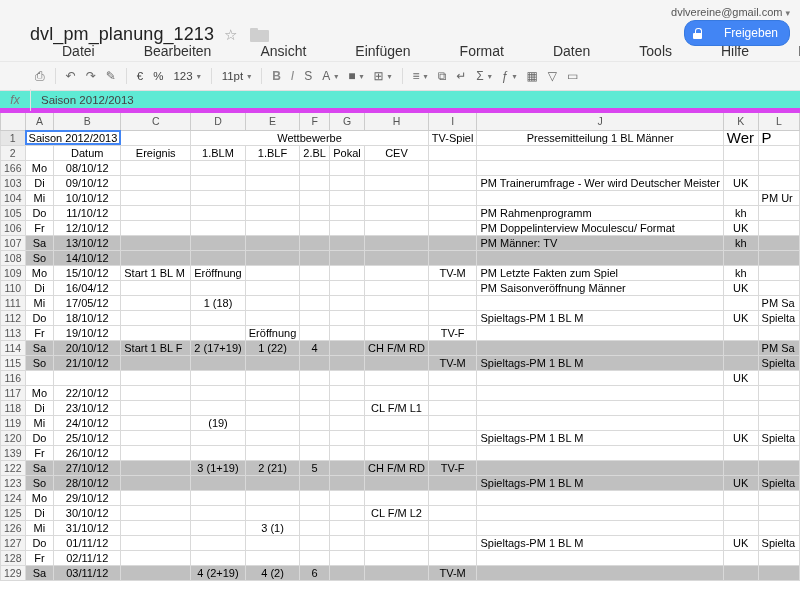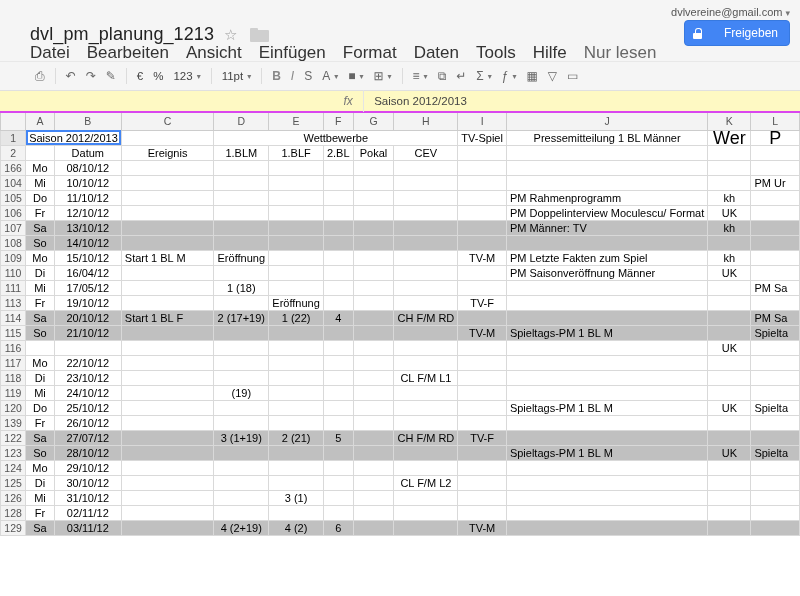--- a/index.html
+++ b/index.html
@@ -30,27 +30,27 @@
   .folder-ic:before {
     content:""; position:absolute; left:0; top:2px; width:19px; height:12px;
     background:#cfcfcf; border-radius:1px;
   }
   .folder-ic:after {
     content:""; position:absolute; left:0; top:0px; width:8px; height:3px;
     background:#cfcfcf; border-radius:1px 1px 0 0;
   }
   .menurow { position: absolute; left: 30px; top: 43px; display: flex; align-items: center; }
   .menurow .mi {
-    font-size: 17px; color: #333; margin-right: 17px; white-space: nowrap; cursor: default;
+    font-size: 14px; color: #333; margin-right: 17px; white-space: nowrap; cursor: default; margin-left: 32px;
   }
   .menurow .mi.dim { color: #666; }
   .share-btn {
     position: absolute; right: 10px; top: 20px;
     background: #4285f4; color: #fff; border: 1px solid #3779e0;
-    border-radius: 4px; height: 26px; padding: 0 11px 0 8px;
+    border-radius: 11px; height: 26px; padding: 0 11px 0 8px;
     font-size: 12px; display: flex; align-items: center; gap: 22px;
   }
   .lock-ic { width: 9px; height: 11px; position: relative; display:inline-block; }
   .lock-ic:before {
     content:""; position:absolute; left:0; bottom:0; width:9px; height:6px;
     background:#fff; border-radius:1px;
   }
   .lock-ic:after {
     content:""; position:absolute; left:2px; top:0; width:5px; height:5px;
     border:1.5px solid #fff; border-bottom:none; border-radius:3px 3px 0 0;
@@ -64,22 +64,22 @@
   .tb { height: 22px; display:flex; align-items:center; justify-content:center;
         padding: 0 5px; font-size: 12px; color:#666; }
   .tb.sep { padding:0; width: 1px; height: 16px; background: #dcdcdc; margin: 0 5px; }
   .tb.txt { font-size: 11.5px; color:#444; }
   .tb.caret:after { content:"\25BE"; font-size:8px; margin-left:4px; color:#777; }
   .tb.bold { font-weight: bold; color:#888; }
   .tb.ital { font-style: italic; color:#888; }
 
   
   .fxbar {
-    height: 22px; background: #fef9c3; border-bottom: 2px solid #d946ef;
-    display: flex; align-items: center; font-size: 11.5px; color:#555;justify-content:center;
+    height: 22px; background: #5eead4; border-bottom: 5px solid #d946ef;
+    display: flex; align-items: center; font-size: 11.5px; color:#555;
   }
   .fxlabel { width: 30px; text-align:center; font-style: italic; color:#777; font-size:12px; }
   .fxdiv { width:1px; height:22px; background:#e4e4e4; }
   .fxval { padding-left: 10px; color: #444; font-size: 11.5px; }
 
   
   .gridwrap { flex: 1; overflow: hidden; background:#fff; position: relative; }
   table.sheet {
     border-collapse: collapse; table-layout: fixed; font-size: 11px; color:#000;
   }
@@ -113,21 +113,21 @@
   col.c-J  { width: 178px; }
   col.c-K  { width: 48px; }
   col.c-L  { width: 60px; }
 
   .ctr { text-align:center; }
   .bold { font-weight: bold; }
   .shade { background:#c0c0c0; }
   .tallrow td { height: 46px; }
   .hdr2 td { height: 30px; }
   .titlecell { font-weight: bold; font-size: 11px; }
-  .wcell { vertical-align: middle; text-align:center; font-weight:bold; font-size:18px; }
+  .wcell { vertical-align: middle; text-align:left; font-weight:bold; font-size:15px; }
   .sel-outline {
     outline: 2px solid #4285f4; outline-offset: -2px;
   }
   .wrapcell { white-space: normal; line-height: 13px; }
 </style>
 </head>
 <body>
 
 <div class="app">
 
@@ -266,20 +266,35 @@
             <td class="ctr"></td>
             <td class="ctr"></td>
             <td class="ctr"></td>
             <td class="ctr"></td>
             <td class="ctr"></td>
             <td class="ctr"></td>
             <td class=""></td>
             <td class="ctr"></td>
             <td class=""></td>
           </tr>
+          <tr class="tallrow">
+            <td class="rowhead">103</td>
+            <td class="ctr">Di</td>
+            <td class="ctr">09/10/12</td>
+            <td class=""></td>
+            <td class="ctr"></td>
+            <td class="ctr"></td>
+            <td class="ctr"></td>
+            <td class="ctr"></td>
+            <td class="ctr"></td>
+            <td class="ctr"></td>
+            <td class="wrapcell">PM Trainerumfrage - Wer wird Deutscher Meister</td>
+            <td class="ctr">UK</td>
+            <td class=""></td>
+          </tr>
           <tr>
             <td class="rowhead">104</td>
             <td class="ctr">Mi</td>
             <td class="ctr">10/10/12</td>
             <td class=""></td>
             <td class="ctr"></td>
             <td class="ctr"></td>
             <td class="ctr"></td>
             <td class="ctr"></td>
             <td class="ctr"></td>
@@ -385,20 +400,35 @@
             <td class=""></td>
             <td class="ctr">1 (18)</td>
             <td class="ctr"></td>
             <td class="ctr"></td>
             <td class="ctr"></td>
             <td class="ctr"></td>
             <td class="ctr"></td>
             <td class=""></td>
             <td class="ctr"></td>
             <td class="">PM Sa</td>
+          </tr>
+          <tr>
+            <td class="rowhead">112</td>
+            <td class="ctr">Do</td>
+            <td class="ctr">18/10/12</td>
+            <td class=""></td>
+            <td class="ctr"></td>
+            <td class="ctr"></td>
+            <td class="ctr"></td>
+            <td class="ctr"></td>
+            <td class="ctr"></td>
+            <td class="ctr"></td>
+            <td class="">Spieltags-PM 1 BL M</td>
+            <td class="ctr">UK</td>
+            <td class="">Spielta</td>
           </tr>
           <tr>
             <td class="rowhead">113</td>
             <td class="ctr">Fr</td>
             <td class="ctr">19/10/12</td>
             <td class=""></td>
             <td class="ctr"></td>
             <td class="ctr">Eröffnung</td>
             <td class="ctr"></td>
             <td class="ctr"></td>
@@ -524,21 +554,21 @@
             <td class="ctr"></td>
             <td class="ctr"></td>
             <td class="ctr"></td>
             <td class=""></td>
             <td class="ctr"></td>
             <td class=""></td>
           </tr>
           <tr>
             <td class="rowhead">122</td>
             <td class="shade ctr">Sa</td>
-            <td class="shade ctr">27/07/12</td>
+            <td class="shade ctr">27/10/12</td>
             <td class="shade"></td>
             <td class="shade ctr">3 (1+19)</td>
             <td class="shade ctr">2 (21)</td>
             <td class="shade ctr">5</td>
             <td class="shade ctr"></td>
             <td class="shade ctr">CH F/M RD</td>
             <td class="shade ctr">TV-F</td>
             <td class="shade"></td>
             <td class="shade ctr"></td>
             <td class="shade"></td>
@@ -597,20 +627,35 @@
             <td class="ctr">3 (1)</td>
             <td class="ctr"></td>
             <td class="ctr"></td>
             <td class="ctr"></td>
             <td class="ctr"></td>
             <td class=""></td>
             <td class="ctr"></td>
             <td class=""></td>
           </tr>
           <tr>
+            <td class="rowhead">127</td>
+            <td class="ctr">Do</td>
+            <td class="ctr">01/11/12</td>
+            <td class=""></td>
+            <td class="ctr"></td>
+            <td class="ctr"></td>
+            <td class="ctr"></td>
+            <td class="ctr"></td>
+            <td class="ctr"></td>
+            <td class="ctr"></td>
+            <td class="">Spieltags-PM 1 BL M</td>
+            <td class="ctr">UK</td>
+            <td class="">Spielta</td>
+          </tr>
+          <tr>
             <td class="rowhead">128</td>
             <td class="ctr">Fr</td>
             <td class="ctr">02/11/12</td>
             <td class=""></td>
             <td class="ctr"></td>
             <td class="ctr"></td>
             <td class="ctr"></td>
             <td class="ctr"></td>
             <td class="ctr"></td>
             <td class="ctr"></td>

